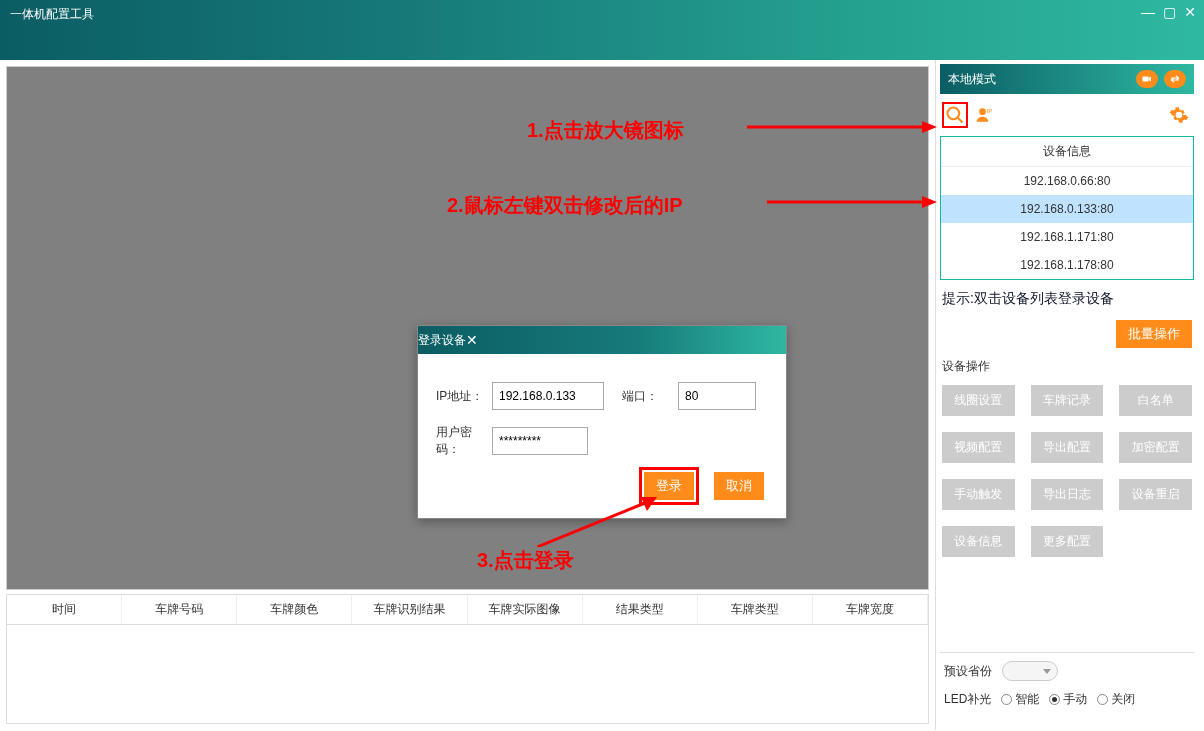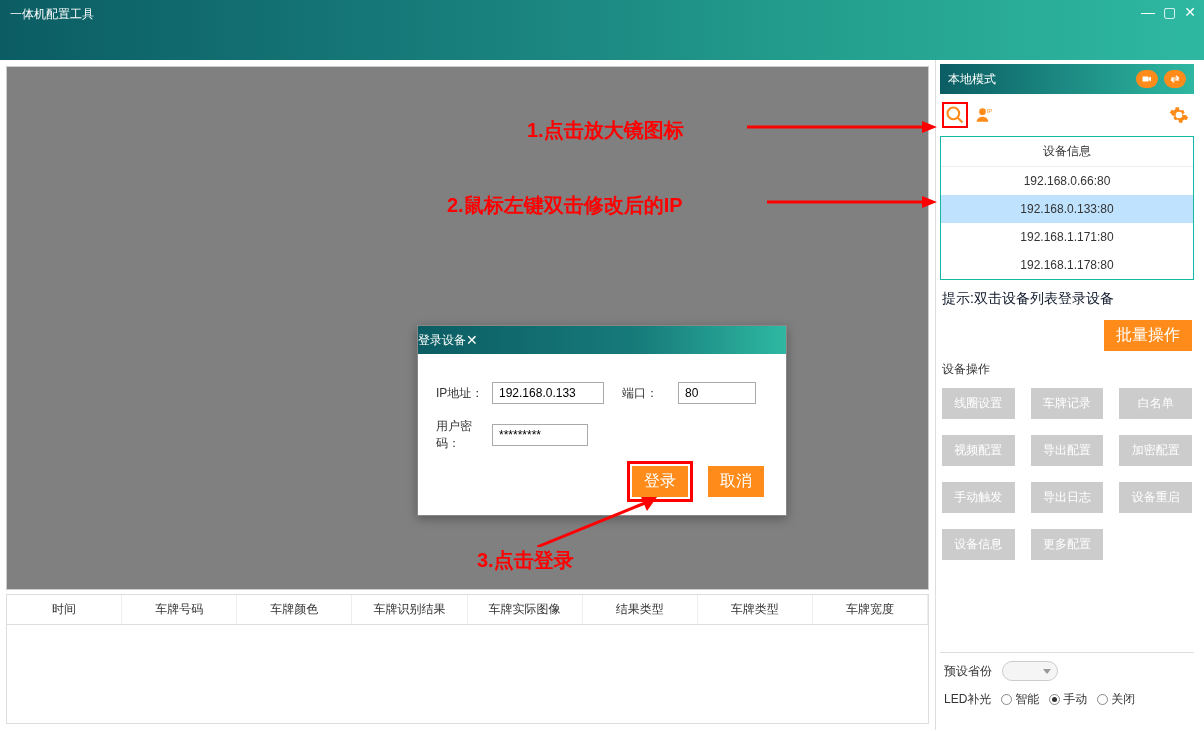--- a/index.html
+++ b/index.html
@@ -34,42 +34,42 @@
 .gear svg { fill: #ff8c1a; }
 .search-highlight { border: 2px solid #ff0000; padding: 1px; }
 
 .device-panel { border: 1px solid #14b8a6; }
 .device-header { text-align: center; font-size: 12px; padding: 6px; border-bottom: 1px solid #eee; color: #333; }
 .device-list div { text-align: center; font-size: 12px; padding: 7px 0; color: #333; cursor: pointer; }
 .device-list div.selected { background: #bfe3ff; }
 
 .hint { color: #0f172a; font-size: 14px; padding: 6px 2px; }
 .batch-row { display: flex; justify-content: flex-end; padding: 2px; }
-.btn-orange { background: #ff8c1a; color: #fff; font-size: 16px; padding: 5px 12px; border: none; cursor: pointer; }
+.btn-orange { background: #ff8c1a; color: #fff; font-size: 13px; padding: 5px 12px; border: none; cursor: pointer; }
 
 .ops-title { font-size: 12px; padding: 4px 2px; color: #333; }
 .ops-grid { display: grid; grid-template-columns: repeat(3, 1fr); gap: 16px; padding: 2px; }
 .op-btn { background: #ccc; color: #fff; font-size: 12px; padding: 7px 0; text-align: center; border: none; cursor: pointer; }
 
 .bottom-panel { border-top: 1px solid #ddd; margin-top: auto; padding: 8px 4px; font-size: 12px; color: #333; }
 .row { display: flex; align-items: center; gap: 10px; margin-bottom: 10px; }
 .select-fake { width: 56px; height: 20px; border: 1px solid #ccc; border-radius: 10px; position: relative; background: #f5f5f5; }
 .select-fake::after { content: ""; position: absolute; right: 6px; top: 7px; border-left: 4px solid transparent; border-right: 4px solid transparent; border-top: 5px solid #999; }
 .radio-group label { display: flex; align-items: center; gap: 3px; font-size: 12px; }
 .radio-dot { width: 11px; height: 11px; border: 1px solid #888; border-radius: 50%; display: inline-block; position: relative; }
 .radio-dot.checked::after { content: ""; position: absolute; inset: 2px; background: #333; border-radius: 50%; }
 
 
 .dialog { position: absolute; left: 410px; top: 258px; width: 370px; background: #fff; border: 1px solid #888; box-shadow: 0 3px 10px rgba(0,0,0,.3); }
 .dialog-head { height: 28px; background: linear-gradient(90deg, #0b5d63, #177b7a 60%, #2eb8a2); color: #fff; font-size: 12px; display: flex; align-items: center; justify-content: flex-start; padding: 0 0; }
 .dialog-head .close { cursor: pointer; font-size: 14px; }
 .dialog-body { padding: 28px 18px 18px; }
 .form-row { display: flex; align-items: center; gap: 0; margin-bottom: 14px; font-size: 12px; color: #333; }
 .form-row label { width: 56px; text-align: left; }
-.form-row input { border: 1px solid #aaa; height: 22px; padding: 0 6px; font-size: 12px; }
+.form-row input { border: 1px solid #aaa; height: 28px; padding: 0 6px; font-size: 12px; }
 .inp-ip { width: 112px; }
 .inp-port { width: 78px; }
 .inp-user { width: 96px; }
 .inp-pwd { width: 76px; }
 .inp-upwd { width: 96px; }
 .dialog-buttons { display: flex; justify-content: flex-end; gap: 20px; padding-right: 4px; margin-top: 6px; }
 .login-highlight { outline: 3px solid #ff0000; outline-offset: 2px; }
 
 
 .anno { position: absolute; color: #ff0000; font-size: 20px; font-weight: bold; pointer-events: none; }

